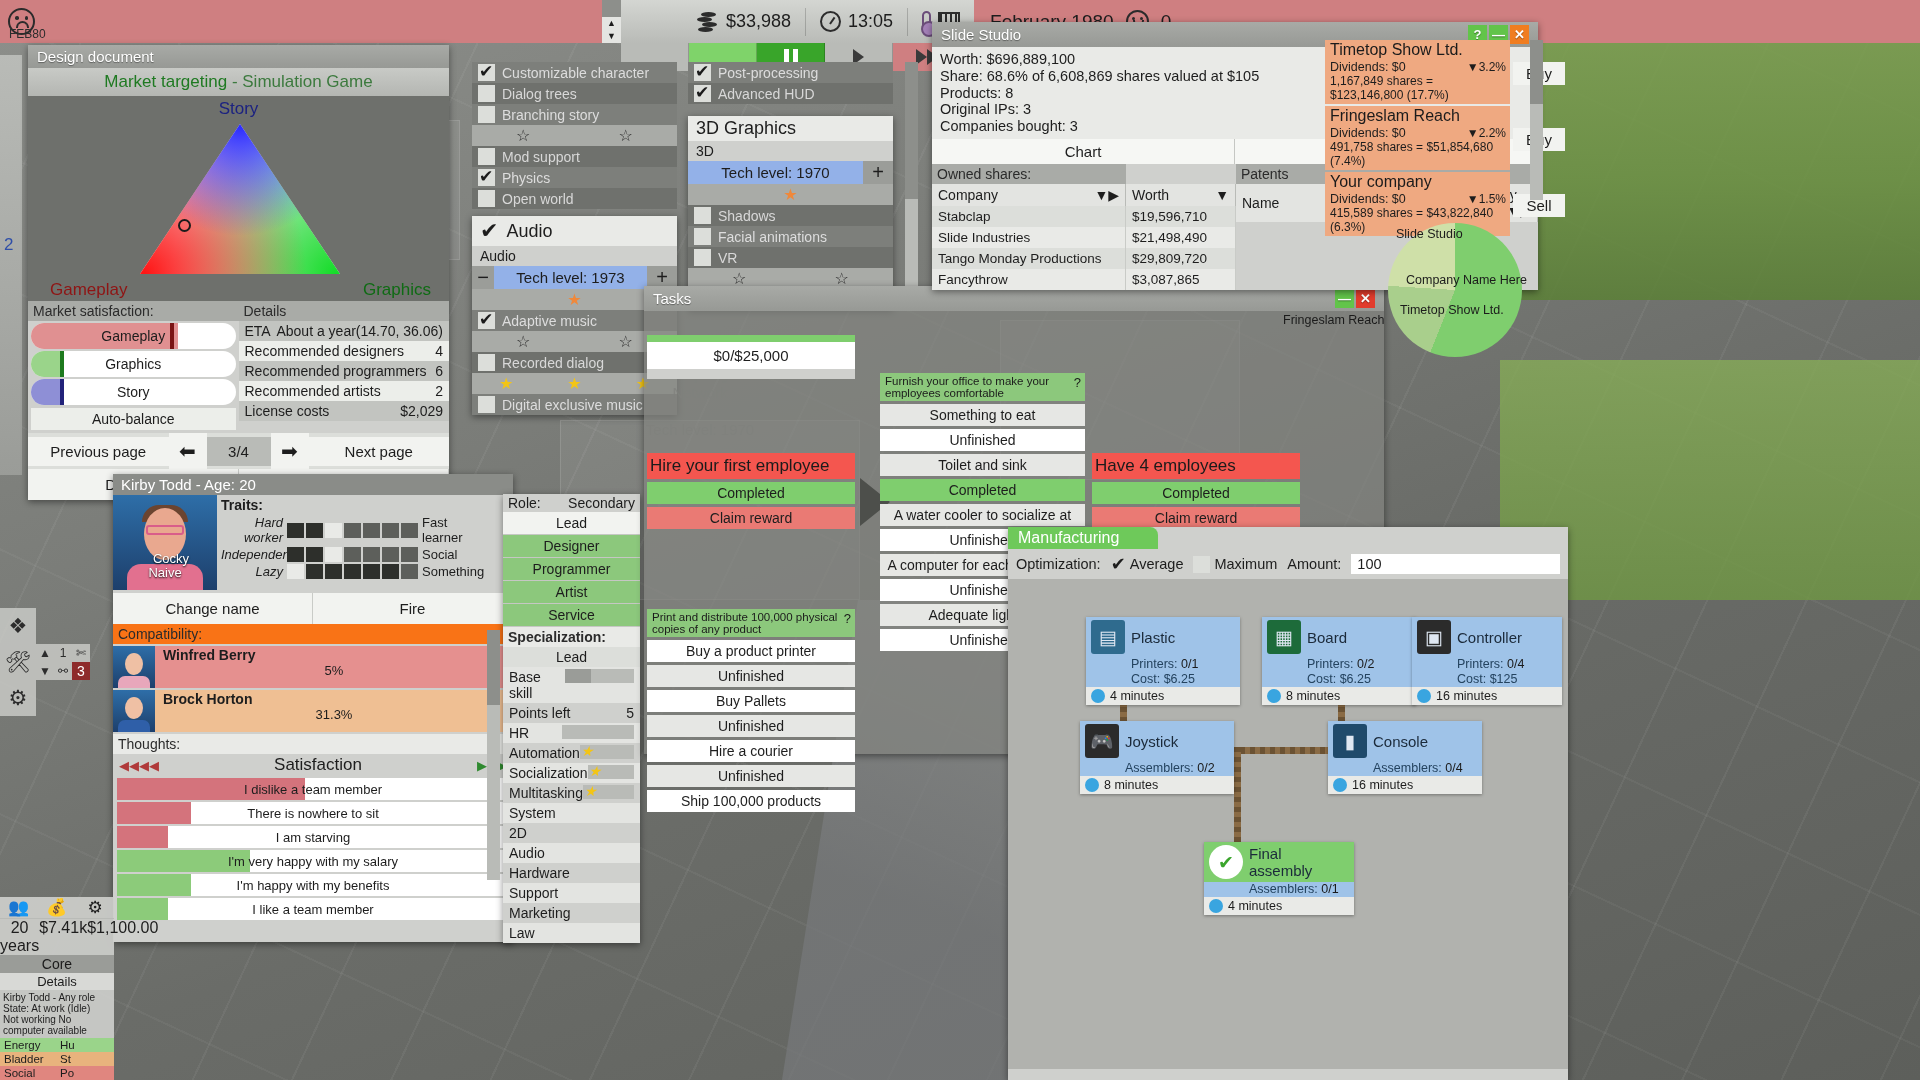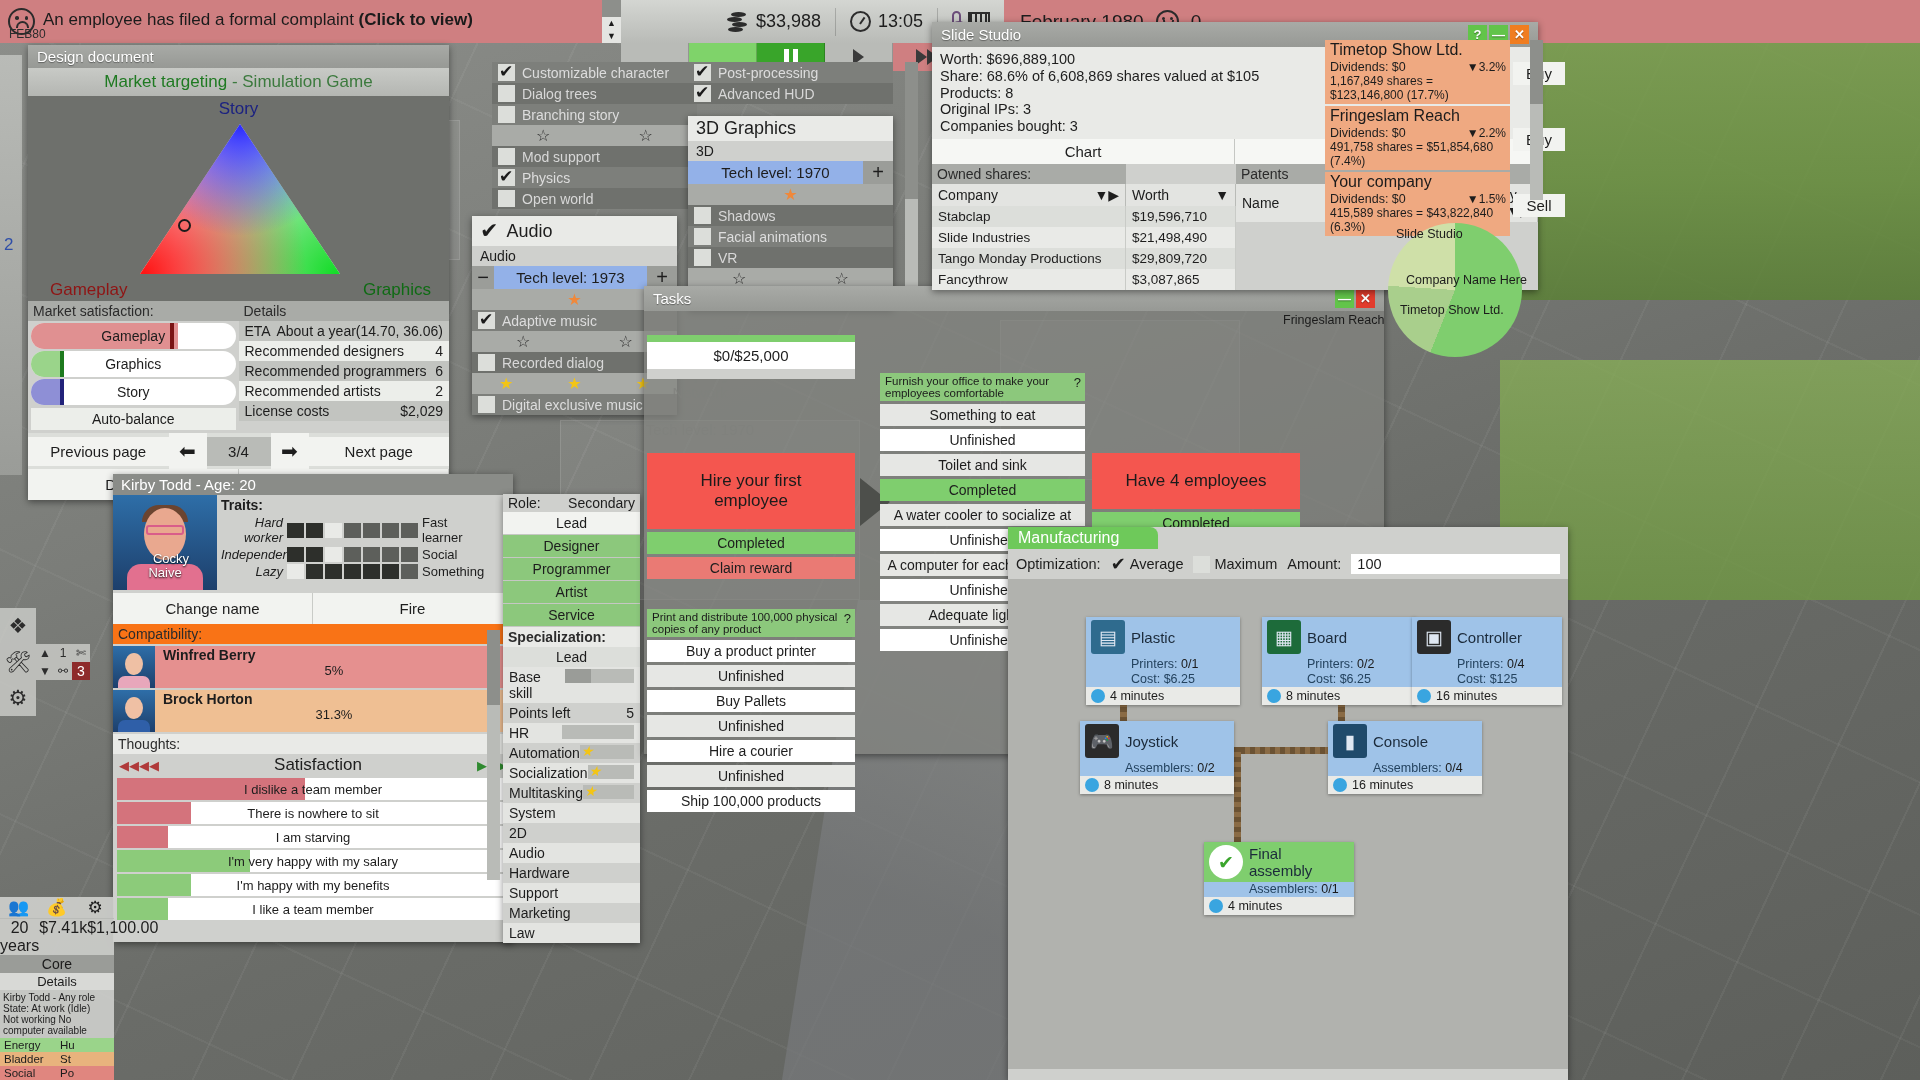--- a/index.html
+++ b/index.html
@@ -77,21 +77,21 @@
   #notif .ntext b{font-weight:bold}
   #notif .date-stamp{position:absolute;left:9px;bottom:2px;font-size:12px;color:#2c2c2c;}
   #notif .scroll{position:absolute;right:0;top:0;width:19px;height:43px;background:#b7b9b5;
                  display:flex;flex-direction:column;}
   #notif .scroll .thumb{flex:1;background:#8d8f8b;}
   #notif .scroll .ar{height:13px;background:#e4e5e2;font-size:9px;text-align:center;line-height:13px;}
 
   #hud { flex:1; display:flex; align-items:center; }
   .hud-seg { display:flex; align-items:center; gap:7px; padding:0 14px; height:28px;
              border-right:1px solid rgba(0,0,0,.18); font-size:18px; }
-  .hud-money{ min-width:185px; justify-content:flex-end;margin-left:30px;}
+  .hud-money{ min-width:185px; justify-content:flex-end;}
   .coins{width:22px;height:20px;position:relative;flex:none;}
   .coins i{position:absolute;width:15px;height:5px;background:#2c2c2c;border-radius:50%;}
   .coins i:nth-child(1){top:0;left:4px}
   .coins i:nth-child(2){top:5px;left:0}
   .coins i:nth-child(3){top:10px;left:5px}
   .coins i:nth-child(4){top:15px;left:1px}
   .clock{width:21px;height:21px;border:2.5px solid #2c2c2c;border-radius:50%;position:relative;flex:none}
   .clock::after{content:"";position:absolute;left:7px;top:3px;width:2px;height:8px;background:#2c2c2c;
     transform-origin:bottom center;transform:rotate(35deg);}
   .thermo{width:9px;height:22px;border:2.5px solid #6b4d7a;border-radius:5px 5px 0 0;position:relative;flex:none}
@@ -218,21 +218,21 @@
   .comp-row .nm{ font-size:14px; font-weight:bold;}
   .comp-row .pc{ font-size:13px; text-align:center;}
   .th-row{ position:relative; height:22px; margin:2px 0; background:#fff; display:flex;
            align-items:center; justify-content:center; font-size:13px;}
   .th-row .f{ position:absolute; left:0; top:0; bottom:0;}
   .th-row span{ position:relative; z-index:2;}
 
   
   #tasks{ left:644px; top:286px; width:740px; }
   .task-card{ position:absolute; width:208px; }
-  .task-card .t-h{ font-size:17px; text-align:center; color:#1b1b1b; padding:18px;}
+  .task-card .t-h{ font-size:17px; color:#1b1b1b; padding:3px;}
   .task-card .t-h.red{ background:#f4564f;}
   .task-card .t-h.sm{ font-size:11.5px; background:#8cc87c; text-align:left; padding:2px 5px;}
   .task-card .row{ text-align:center; font-size:14px; padding:3px; margin-top:3px;}
   .row.green{ background:#7fce6e;}
   .row.redl{ background:#ea7a74;}
   .row.white{ background:#fff;}
   .row.grey{ background:#e6e7e4;}
   .bigarrow{ position:absolute; width:0;height:0;border-left:30px solid #4d4f4b;
              border-top:24px solid transparent;border-bottom:24px solid transparent;}
 
@@ -321,23 +321,20 @@
 <div id="leftsliver">
   <div class="num">2</div>
 </div>
 
 <div id="topbar">
 
   <div id="notif">
     <div class="face">
         <div class="frown"></div>
       </div>
-    <div class="ntext">
-      <span>An employee has filed a formal complaint </span><b>(Click to view)</b>
-    </div>
     <div class="date-stamp">FEB80</div>
     <div class="scroll">
       <div class="thumb"></div>
       <div class="ar">▲</div>
       <div class="ar">▼</div>
     </div>
   </div>
 
   <div id="hud">
     <div class="hud-seg hud-money">
@@ -469,21 +466,21 @@
     <div class="pg">3/4</div>
     <div class="arrow">➡</div>
     <div>Next page</div>
   </div>
   <div class="twobtn">
     <div>Develop</div>
     <div>Project management</div>
   </div>
 </div>
 
-<div class="featpanel" style="left:492px;top:62px;width:205px;">
+<div class="featpanel" style="left:472px;top:62px;width:205px;">
   <div class="chkrow lite">
     <span class="cbx on"></span>
     <span>Customizable character</span>
   </div>
   <div class="chkrow dark">
     <span class="cbx"></span>
     <span>Dialog trees</span>
   </div>
   <div class="chkrow lite">
     <span class="cbx"></span>

